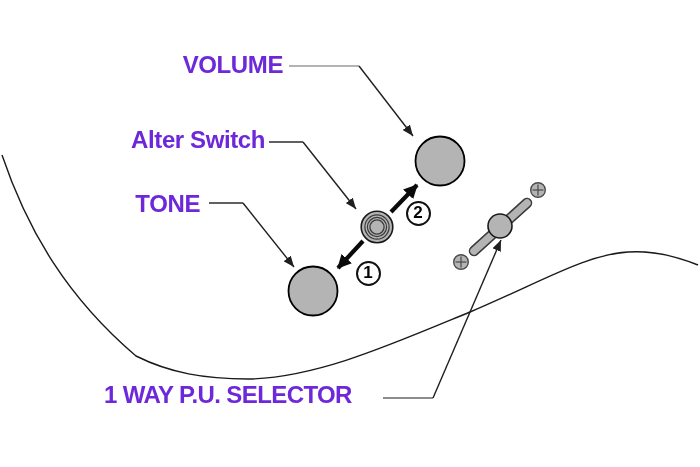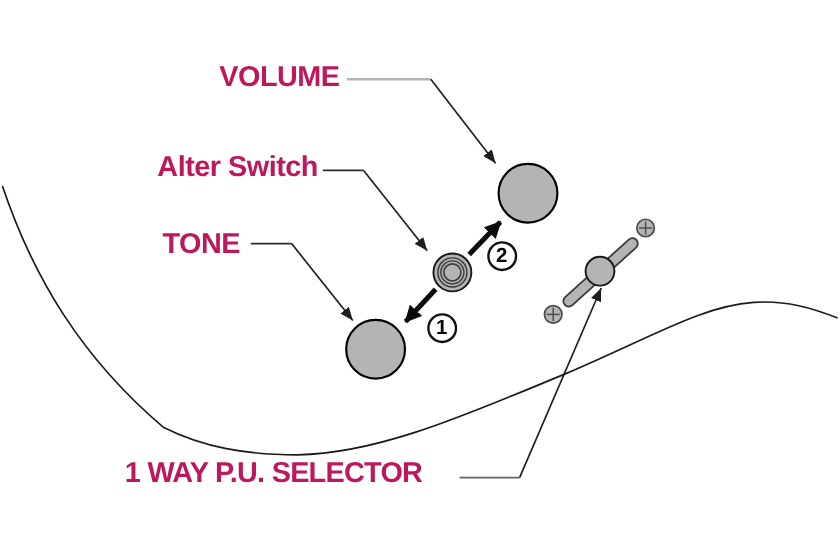--- a/index.html
+++ b/index.html
@@ -2,21 +2,21 @@
 <html><head>
 <meta charset="utf-8">
 <style>
   html,body{margin:0;padding:0;background:#ffffff;}
   .canvas{
     position:relative;width:700px;height:467px;background:#ffffff;
     overflow:hidden;font-family:"Liberation Sans",sans-serif;
   }
   .diagram-svg{position:absolute;left:0;top:0;}
   .label{
-    position:absolute;font-weight:700;color:#be185d;white-space:nowrap;
+    position:absolute;font-weight:700;color:#6d28d9;white-space:nowrap;
     line-height:1.04;letter-spacing:-0.4px;
   }
   .label-volume{top:53px;right:417px;font-size:24px;}
   .label-alter{top:128px;right:435px;font-size:24px;}
   .label-tone{top:192px;right:500px;font-size:24px;}
   .label-selector{top:383px;left:104px;font-size:24px;letter-spacing:-0.6px;}
   .badge{
     position:absolute;width:25px;height:25px;box-sizing:border-box;
     border:2px solid #111;border-radius:50%;background:#ffffff;
     display:flex;align-items:center;justify-content:center;

